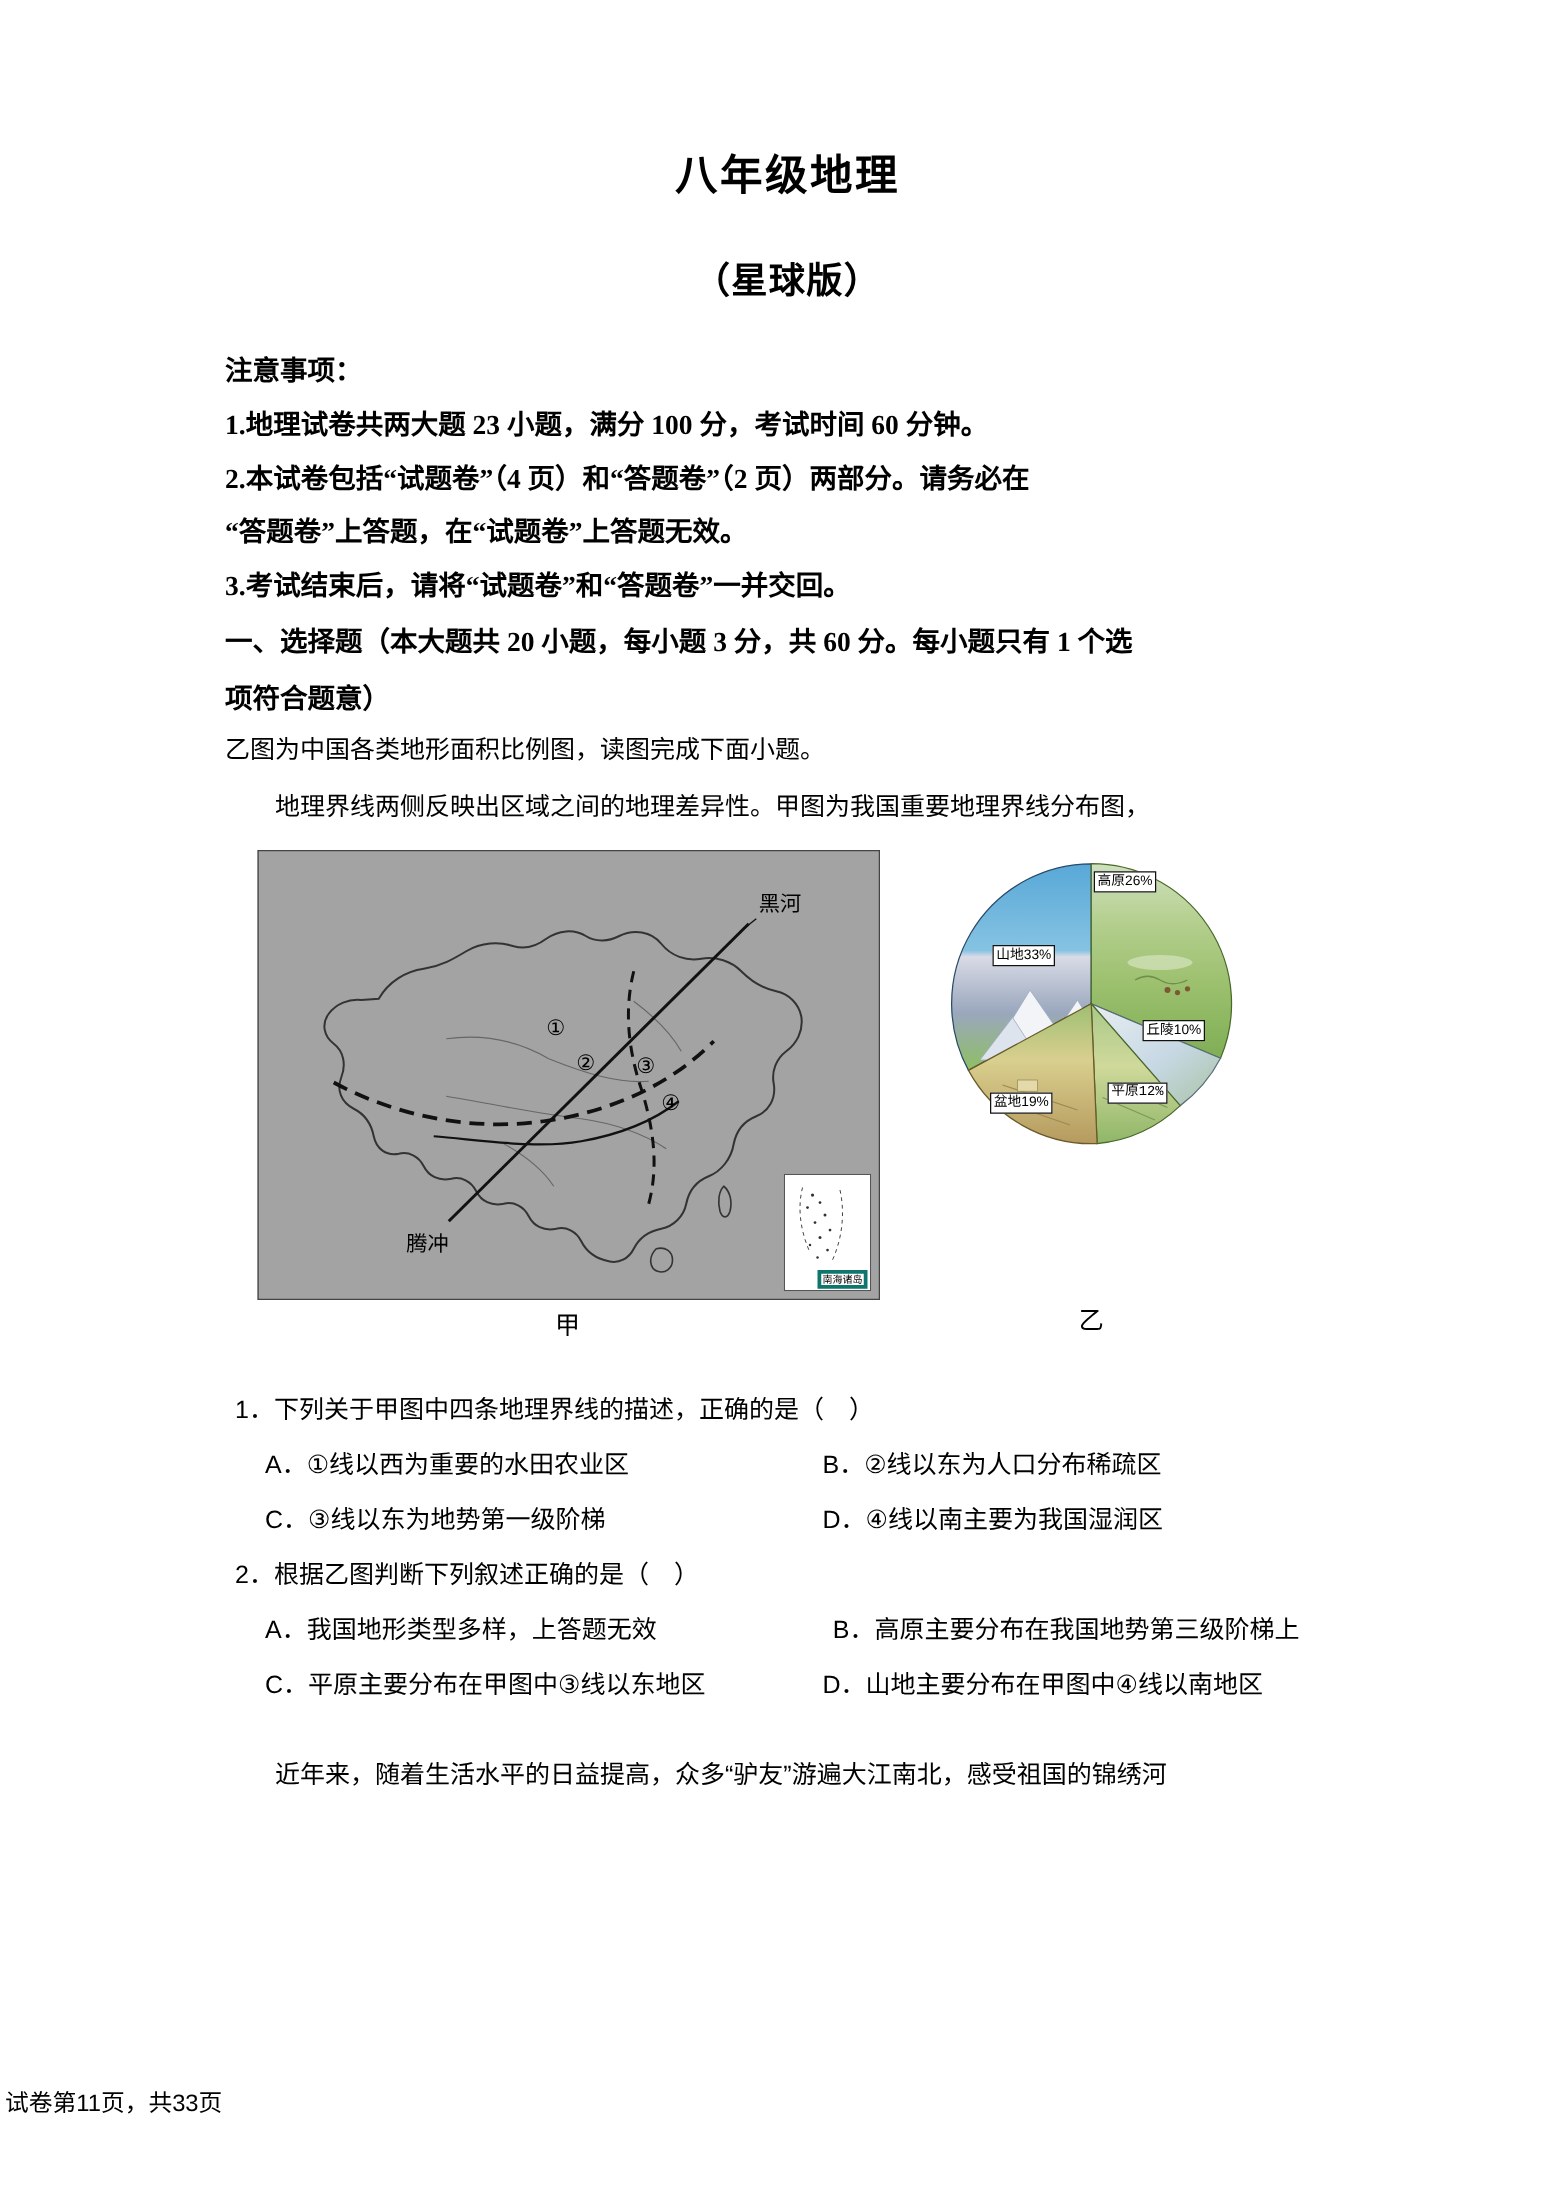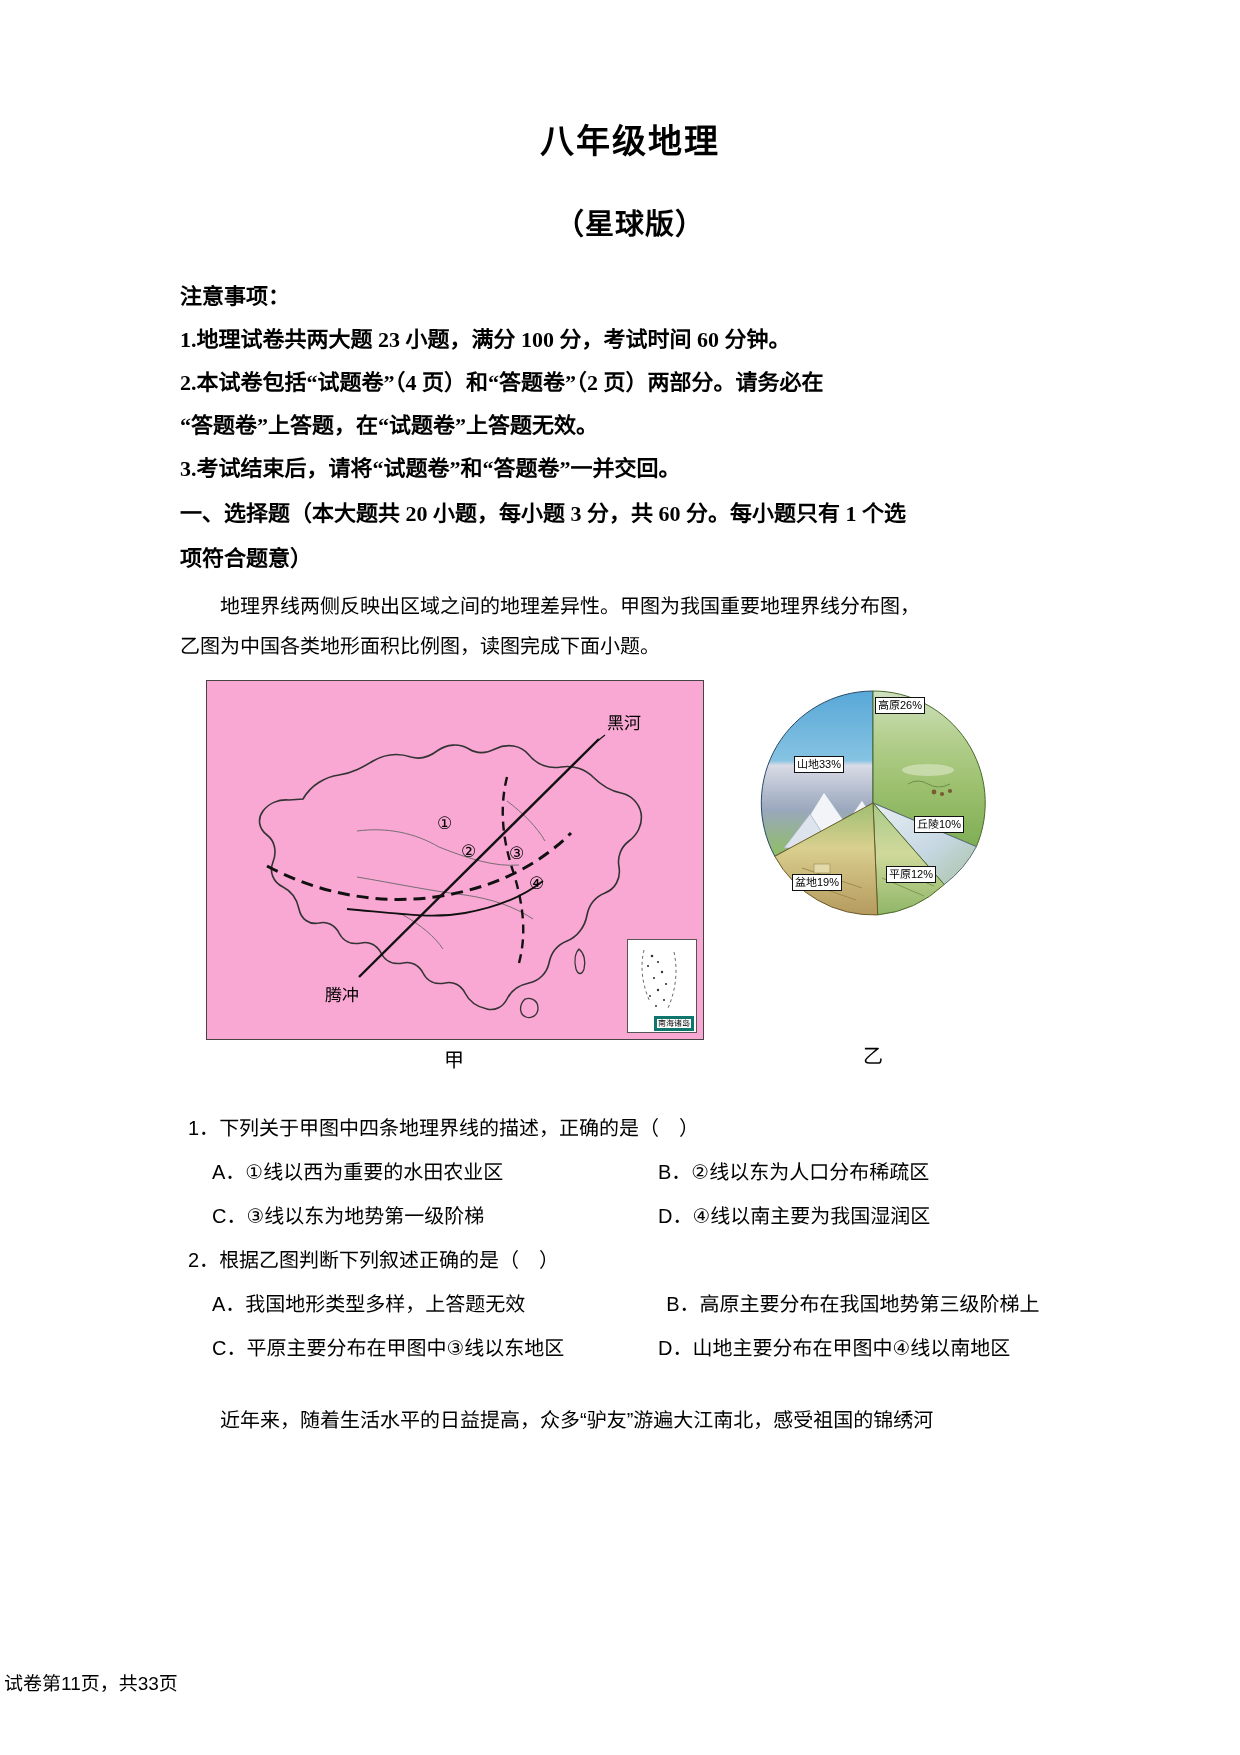--- a/index.html
+++ b/index.html
@@ -88,23 +88,22 @@
   }
 
   
   .map-box {
     position: absolute;
     left: 26px;
     top: 0;
     width: 496px;
     height: 358px;
     border: 1.5px solid #444;
-    background: #f9a8d4;
+    background: #a3a3a3;
     overflow: hidden;
-    text-align: right;
   }
   .map-caption {
     position: absolute;
     left: 26px;
     top: 364px;
     width: 496px;
     text-align: center;
     font-size: 20px;
     font-family: "Liberation Sans", "DejaVu Sans", sans-serif;
   }
@@ -232,22 +231,22 @@
       <div class="notice-head">注意事项：</div>
       <div class="notice-line">1.地理试卷共两大题 23 小题，满分 100 分，考试时间 60 分钟。</div>
       <div class="notice-line">2.本试卷包括“试题卷”（4 页）和“答题卷”（2 页）两部分。请务必在</div>
       <div class="notice-line">“答题卷”上答题，在“试题卷”上答题无效。</div>
       <div class="notice-line">3.考试结束后，请将“试题卷”和“答题卷”一并交回。</div>
     </div>
 
     <div class="section-heading">一、选择题（本大题共 20 小题，每小题 3 分，共 60 分。每小题只有 1 个选</div>
     <div class="section-heading">项符合题意）</div>
 
+    <div class="body-para" style="text-indent:0; margin-top:0;">乙图为中国各类地形面积比例图，读图完成下面小题。</div>
     <div class="body-para" style="text-indent:2em;">地理界线两侧反映出区域之间的地理差异性。甲图为我国重要地理界线分布图，</div>
-    <div class="body-para" style="text-indent:0; margin-top:0;">乙图为中国各类地形面积比例图，读图完成下面小题。</div>
 
     <div class="figures">
 
       <div class="map-box">
         <svg width="496" height="358" viewBox="0 0 496 358">
 
           <path d="M96,118 C104,104 118,96 132,94 C146,92 156,86 166,80 C178,73 192,72 204,76
                    C214,79 222,76 230,70 C240,63 252,62 262,68 C270,73 280,72 288,68
                    C300,62 314,64 322,74 C330,84 342,88 354,86 C366,84 378,88 386,96
                    C394,104 404,110 414,112 C424,114 432,122 434,132 C436,144 430,154 422,160
@@ -365,21 +364,21 @@
           <path d="M128,178 L176,198 M124,190 L166,208" stroke="#7c9a57" stroke-width="1"></path>
 
           <path d="M115,115 L119.7,226.9 A112,112 0 0,1 16.8,168.3 Z" fill="url(#gBasin)" stroke="#6a5a2a" stroke-width="1"></path>
           <path d="M44,180 L104,200 M40,192 L98,212" stroke="#a08a4e" stroke-width="1"></path>
           <rect x="56" y="176" width="16" height="9" fill="#e4d9a8" stroke="#9a8a55" stroke-width="0.6"></rect>
         </svg>
 
         <div class="slice-label" style="left:36px; top:24px;margin-top:44px;">山地33%</div>
         <div class="slice-label" style="left:117px; top:9px;">高原26%</div>
         <div class="slice-label" style="left:156px; top:128px;">丘陵10%</div>
-        <div class="slice-label" style="left:128px; top:178px;">平原12%</div>
+        <div class="slice-label" style="left:128px; top:178px;font-family:Liberation Mono, monospace;">平原12%</div>
         <div class="slice-label" style="left:34px; top:186px;">盆地19%</div>
 
         <div class="pie-caption">乙</div>
       </div>
 
     </div>
 
     <div class="questions">
 
       <div class="q-stem">

